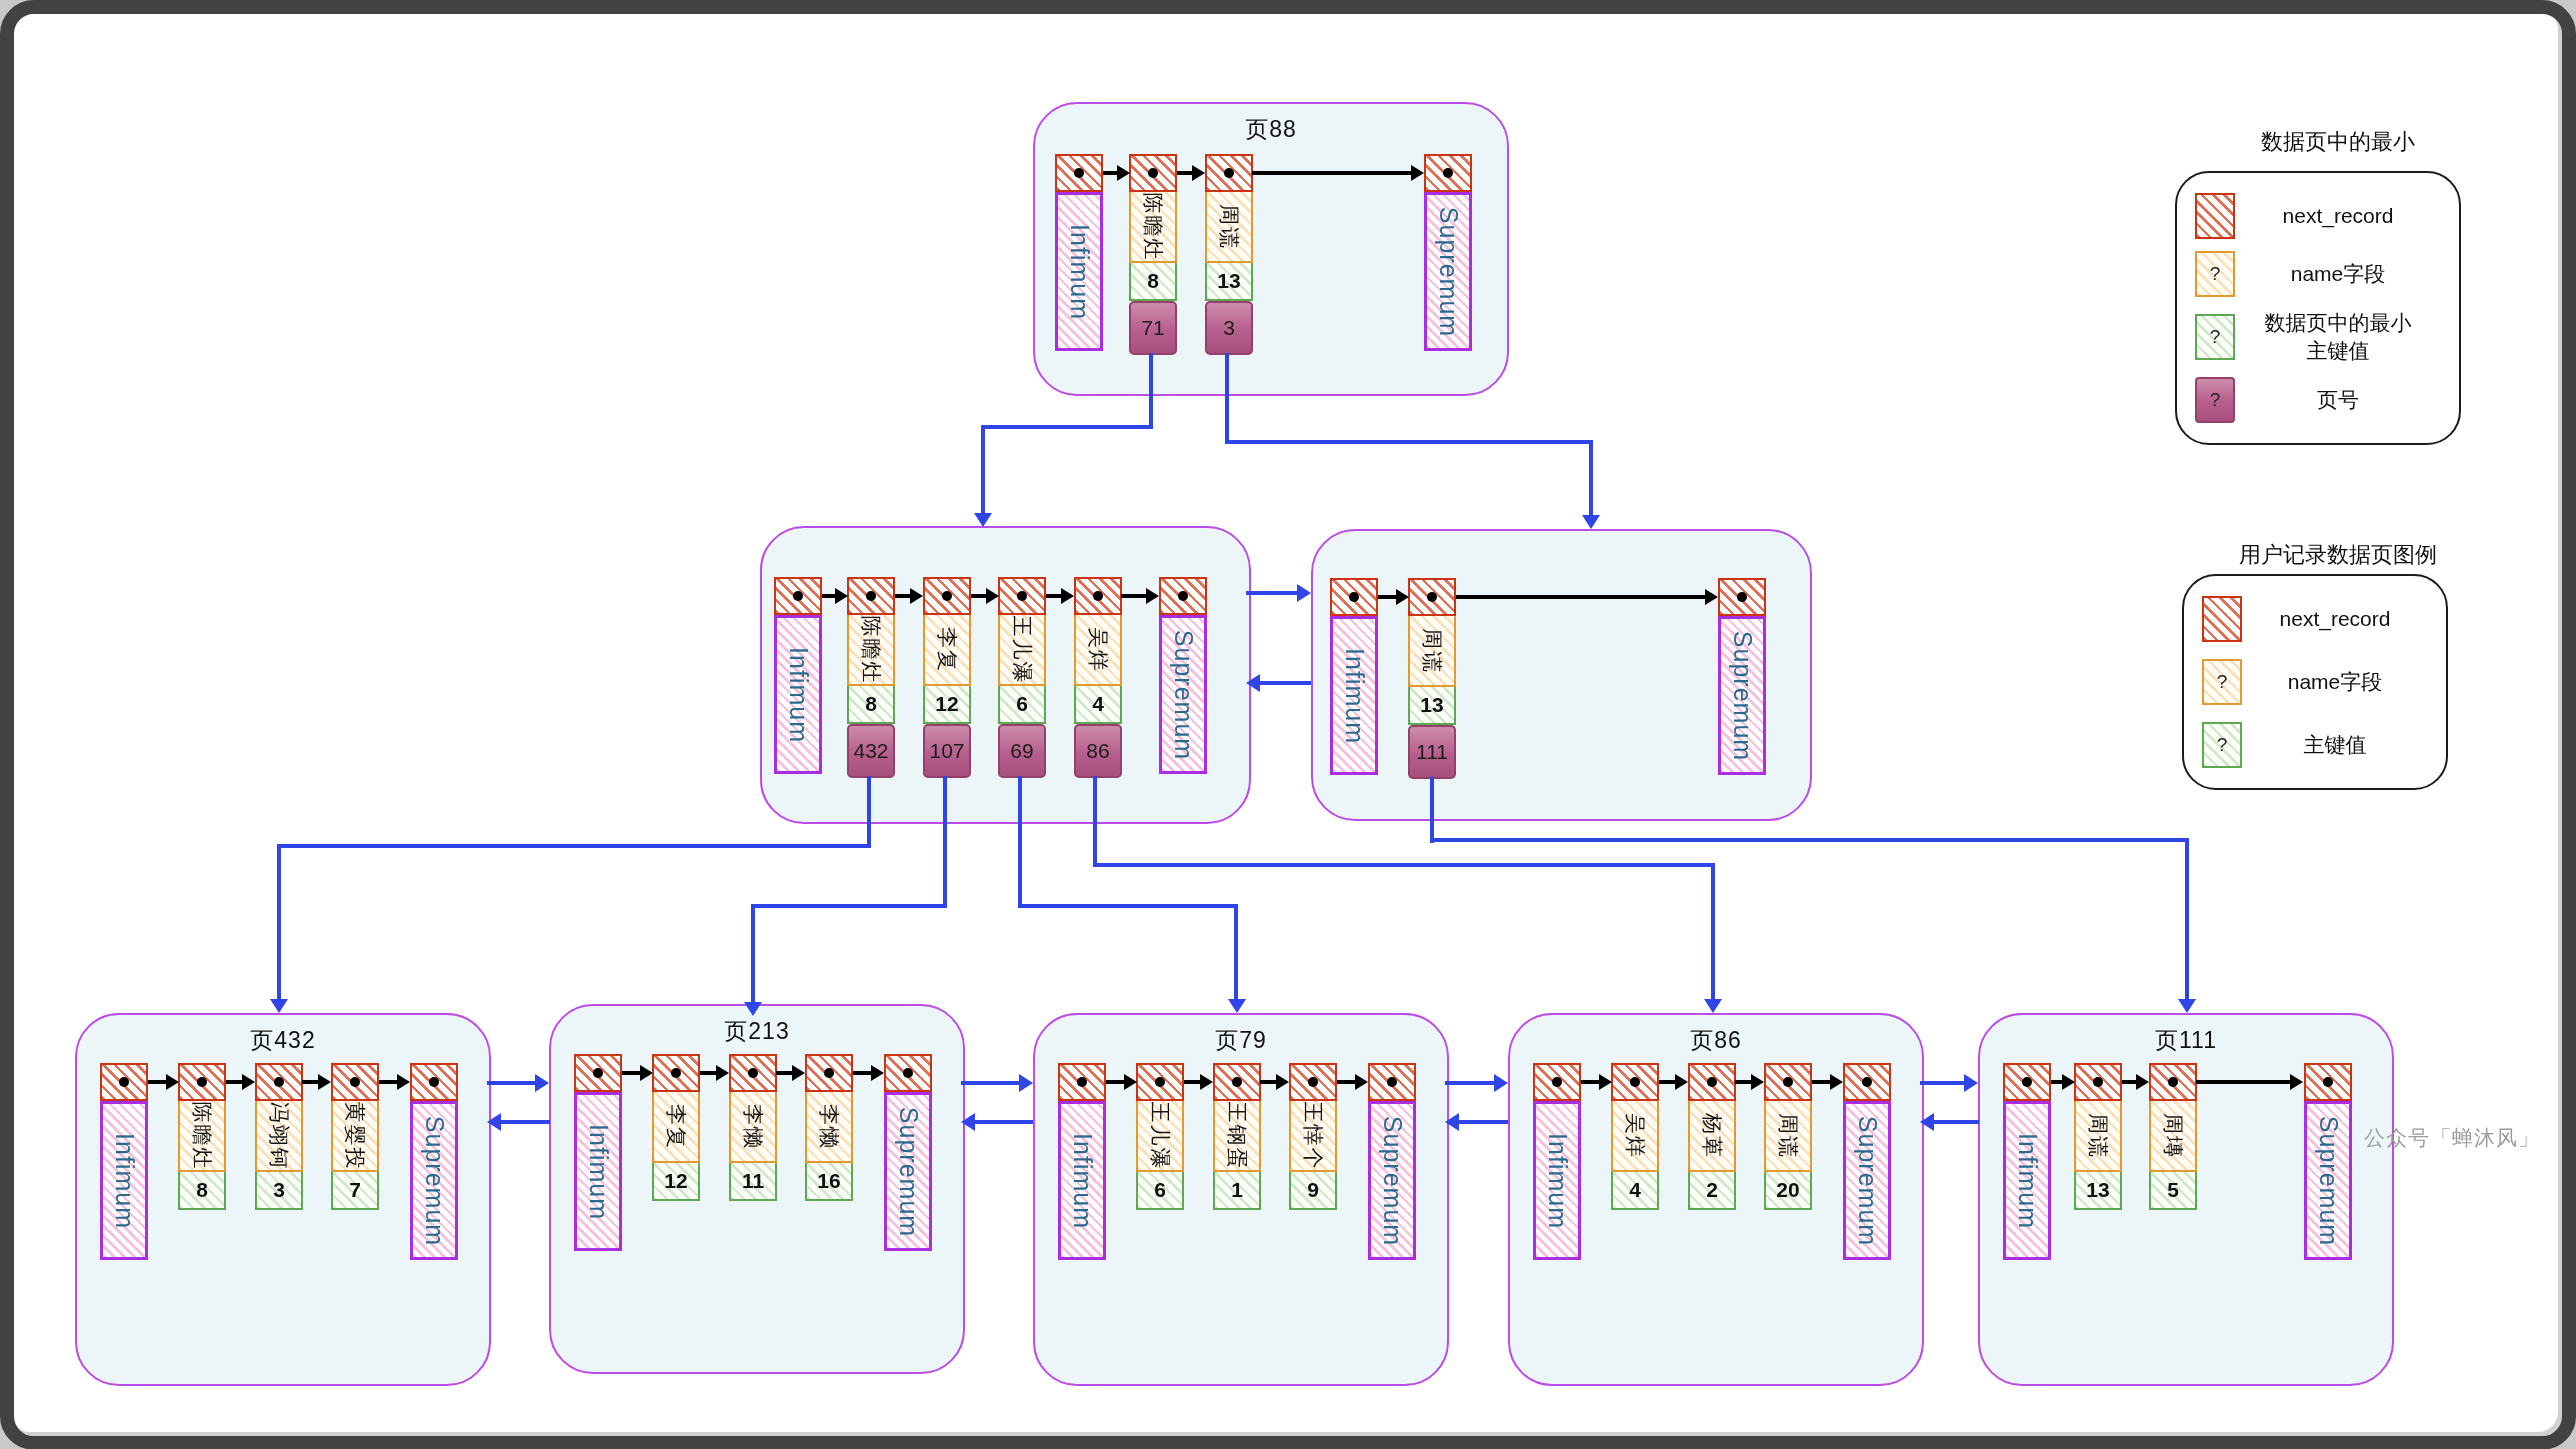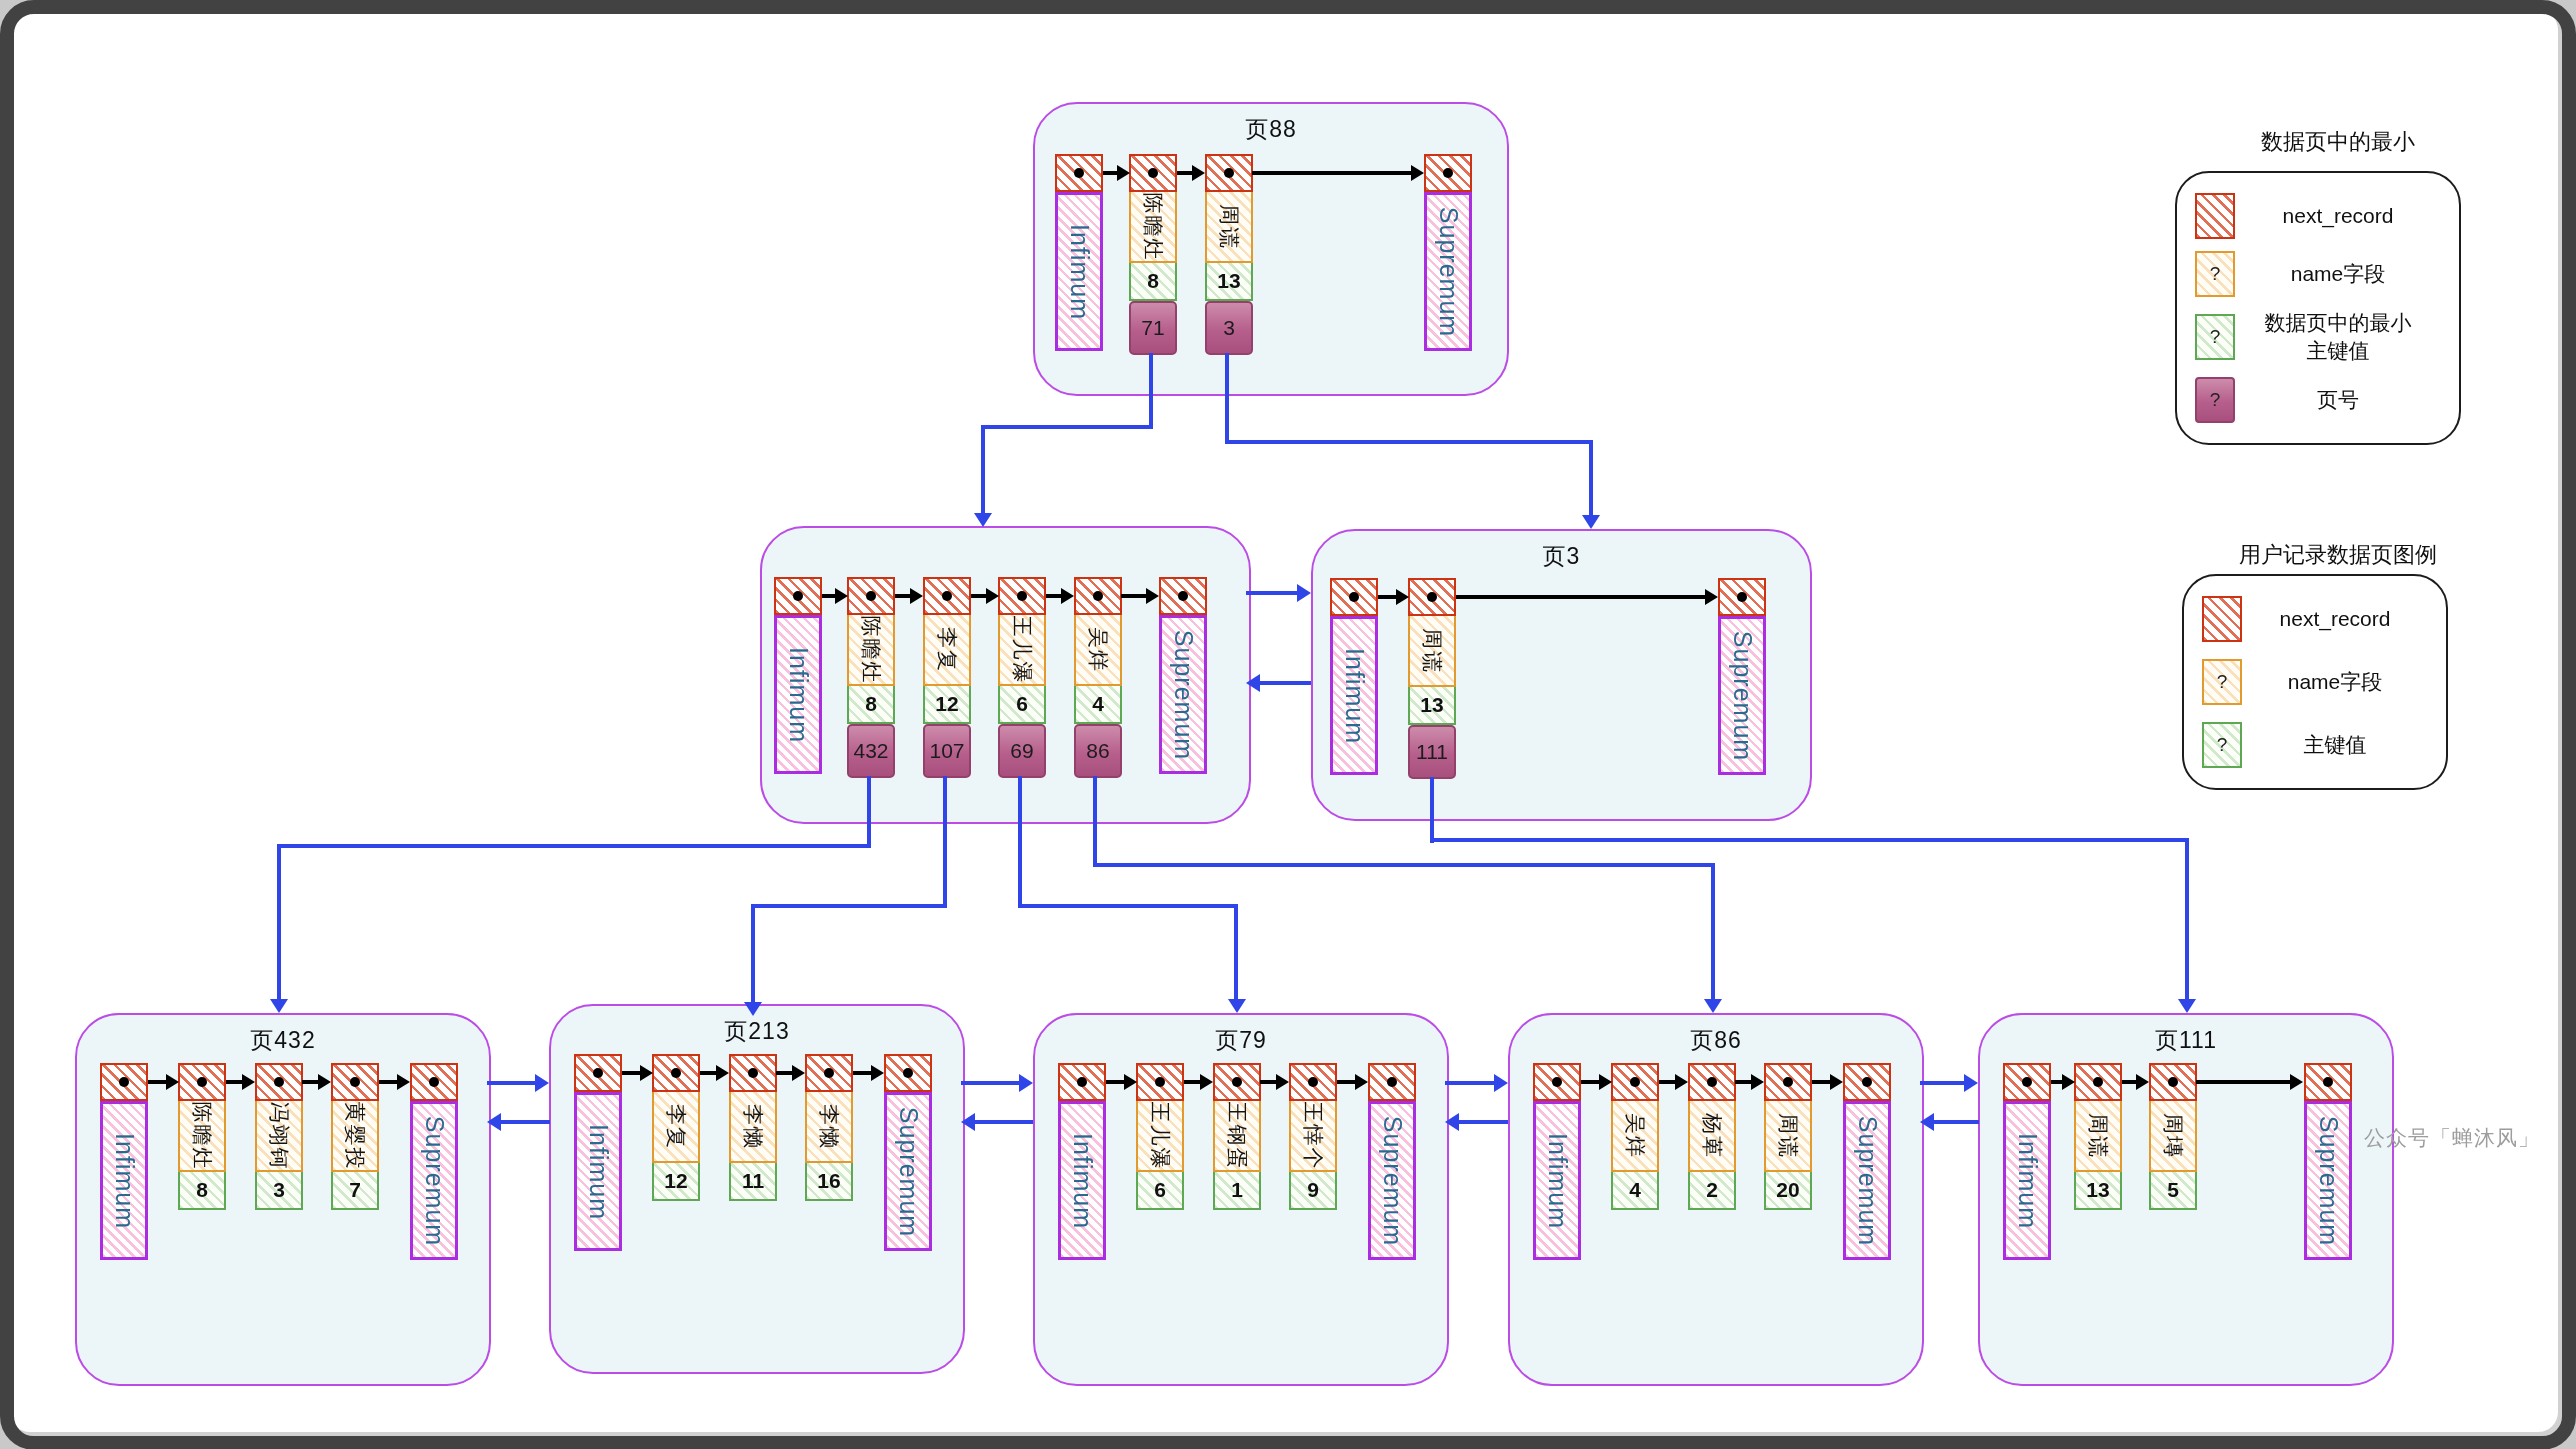--- a/index.html
+++ b/index.html
@@ -163,21 +163,20 @@
           </div>
     </div>
     <div class="karrow" style="left:60px;top:66px;width:14px;"></div>
     <div class="karrow" style="left:133px;top:66px;width:16px;"></div>
     <div class="karrow" style="left:209px;top:66px;width:16px;"></div>
     <div class="karrow" style="left:284px;top:66px;width:16px;"></div>
     <div class="karrow" style="left:359px;top:66px;width:26px;"></div>
   </div>
 
   <div class="pnode" style="left:1297px;top:515px;width:497px;height:288px;">
-    <div class="ptitle">页3</div>
     <div class="col" style="left:17px;top:47px;">
       <div class="cell nextc">
             <span class="dot"></span>
           </div>
       <div class="bar">
             <span class="rot sent">Infimum</span>
           </div>
     </div>
     <div class="col" style="left:95px;top:47px;">
       <div class="cell nextc">

